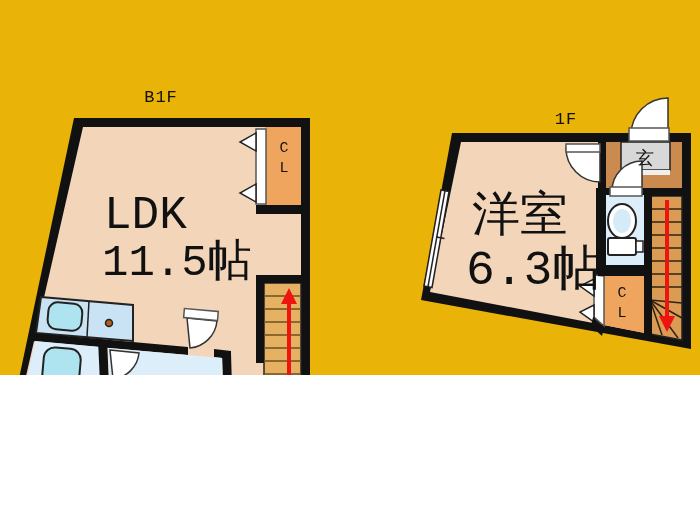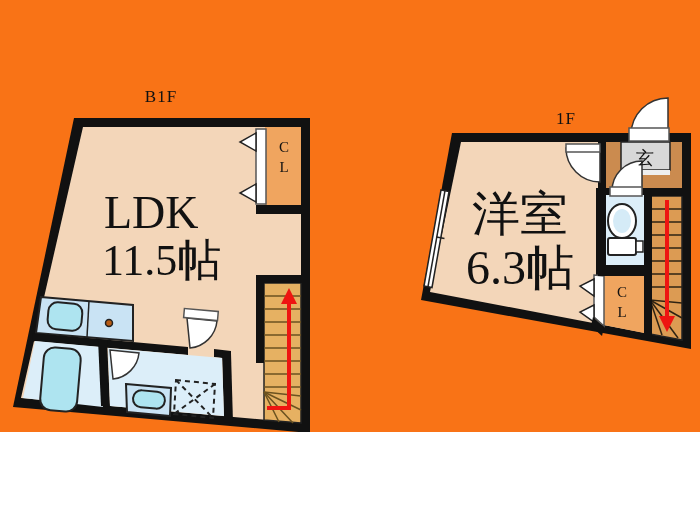--- a/index.html
+++ b/index.html
@@ -1,17 +1,17 @@
 <!DOCTYPE html>
 <html><head>
 <meta charset="utf-8">
 <style>
   html,body{margin:0;padding:0;background:#ffffff;}
-  .canvas{position:relative;width:700px;height:432px;background:#f97316;overflow:hidden;
-          font-family:Liberation Serif, serif;}
+  .canvas{position:relative;width:700px;height:375px;background:#eab308;overflow:hidden;
+          font-family:Liberation Mono, monospace;}
   svg{display:block;}
   .wall{fill:#111111;}
   .outline{stroke:#222222;stroke-width:2;}
   .thin{stroke:#222222;stroke-width:1.5;}
   .doorleaf{fill:#ffffff;stroke:#555555;stroke-width:1.5;}
   .doorarc{fill:#ffffff;stroke:#333333;stroke-width:1.5;}
   .tri{fill:#ffffff;stroke:#222222;stroke-width:1.5;}
   .tread-b1f{stroke:#6b5220;stroke-width:1.5;}
   .tread-1f{stroke:#2e2313;stroke-width:1.5;}
   .dash{fill:none;stroke:#222222;stroke-width:2;stroke-dasharray:5 4;}

